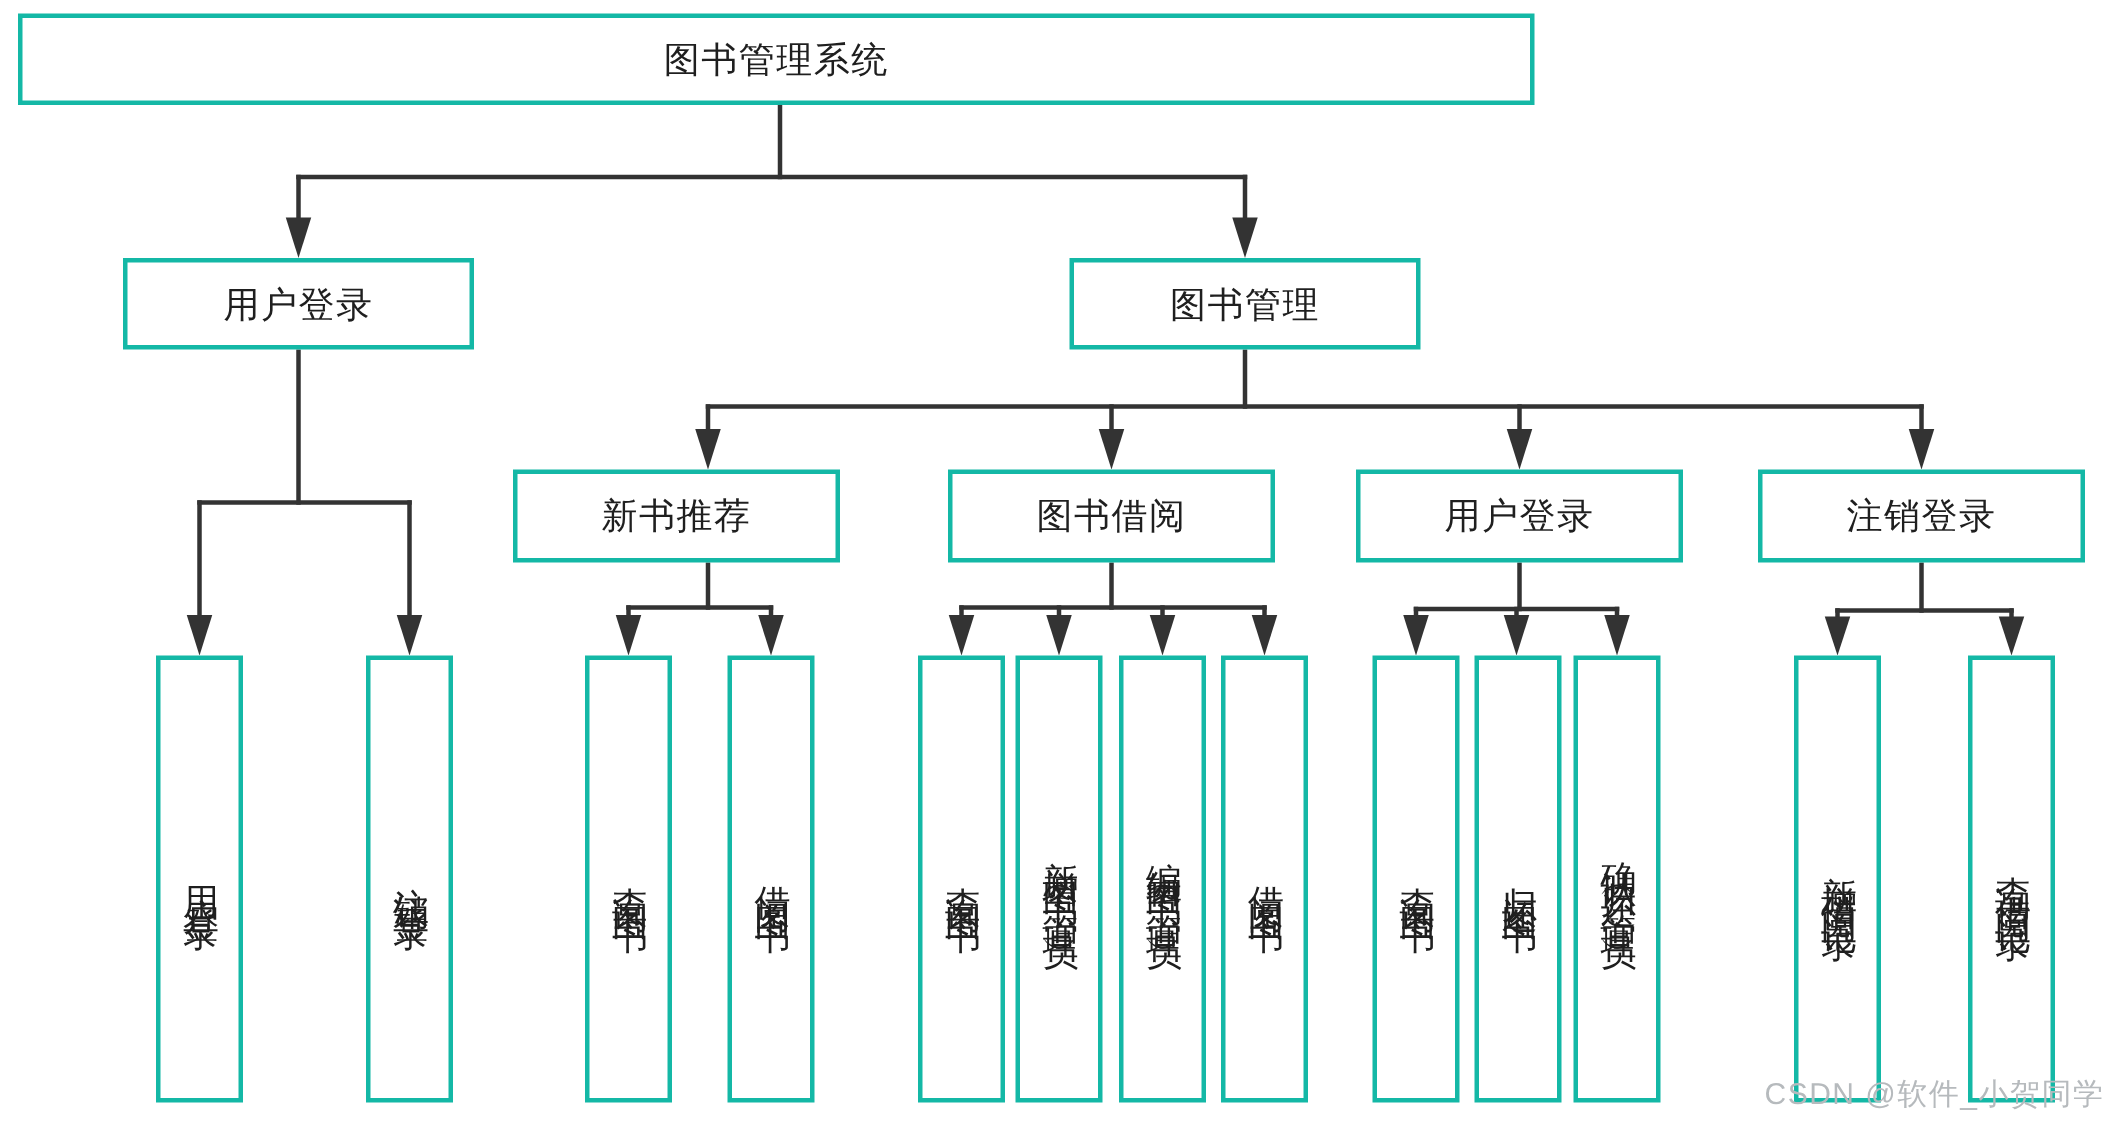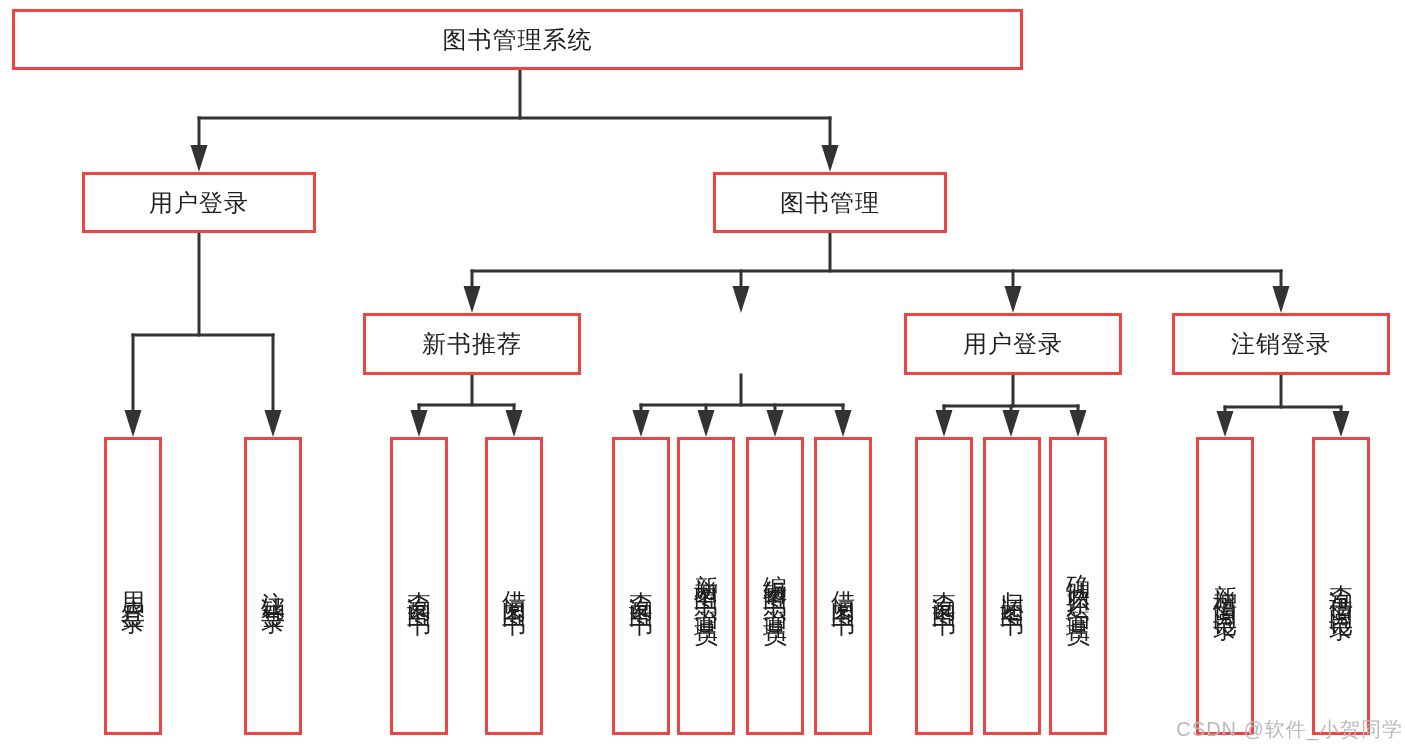--- a/index.html
+++ b/index.html
@@ -18,21 +18,21 @@
   .connectors {
     position: absolute;
     left: 0;
     top: 0;
     width: 1405px;
     height: 747px;
   }
   .node {
     position: absolute;
     box-sizing: border-box;
-    border: 3px solid #ef4444;
+    border: 3px solid #14b8a6;
     background: #ffffff;
     display: flex;
     align-items: center;
     justify-content: center;
     color: #1f1f1f;
   }
   .node.h span {
     font-size: 24px;
     letter-spacing: 1px;
     white-space: nowrap;
@@ -45,21 +45,21 @@
     white-space: nowrap;
   }
   
   .root  { left: 12px;  top: 9px;   width: 1011px; height: 61px; }
   .lvl2  { top: 172px; width: 234px; height: 61px; }
   .lvl3  { top: 313px; width: 218px; height: 62px; }
   .leaf  { top: 437px; width: 58px;  height: 298px; }
 
   .n-user-login  { left: 82px; }
   .n-book-mgmt   { left: 713px; }
-  .n-newbook     { left: 363px; font-family: Liberation Serif, serif; }
+  .n-newbook     { left: 342px; font-family: Liberation Serif, serif; }
   .n-borrowing   { left: 632px; }
   .n-current     { left: 904px; }
   .n-records     { left: 1172px; }
 
   .lf-0  { left: 104px; }
   .lf-1  { left: 244px; }
   .lf-2  { left: 390px; }
   .lf-3  { left: 485px; }
   .lf-4  { left: 612px; }
   .lf-5  { left: 677px; }
@@ -165,20 +165,23 @@
   <div class="node h lvl2 n-user-login">
     <span>用户登录</span>
   </div>
   <div class="node h lvl2 n-book-mgmt">
     <span>图书管理</span>
   </div>
 
   <div class="node h lvl3 n-newbook">
     <span>新书推荐</span>
   </div>
+  <div class="node h lvl3 n-borrowing">
+    <span>图书借阅</span>
+  </div>
   <div class="node h lvl3 n-current">
     <span>用户登录</span>
   </div>
   <div class="node h lvl3 n-records">
     <span>注销登录</span>
   </div>
 
   <div class="node leaf lf-0">
     <span>用户登录</span>
   </div>

